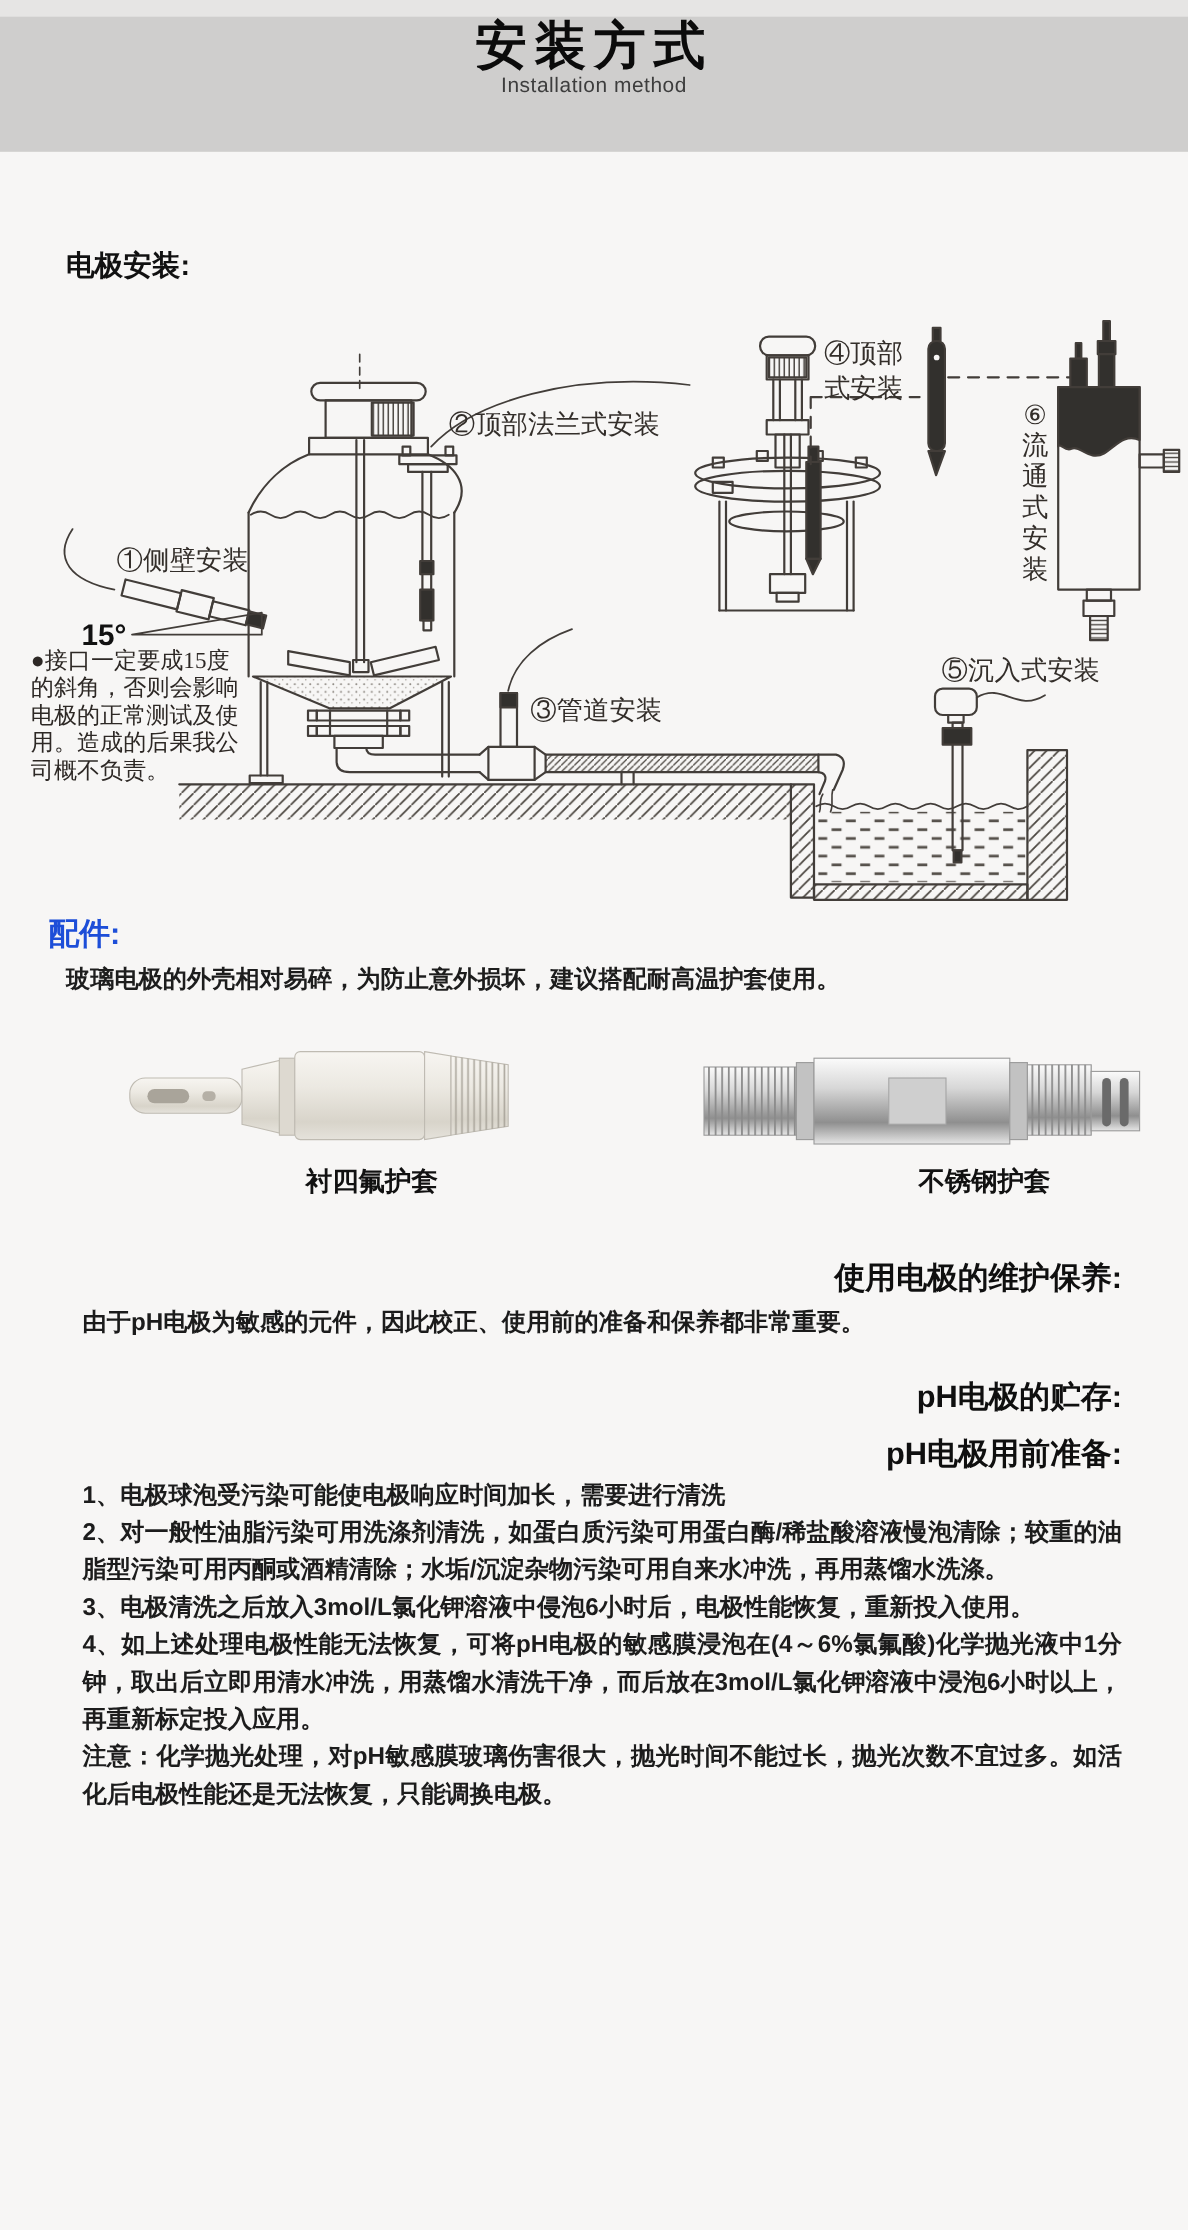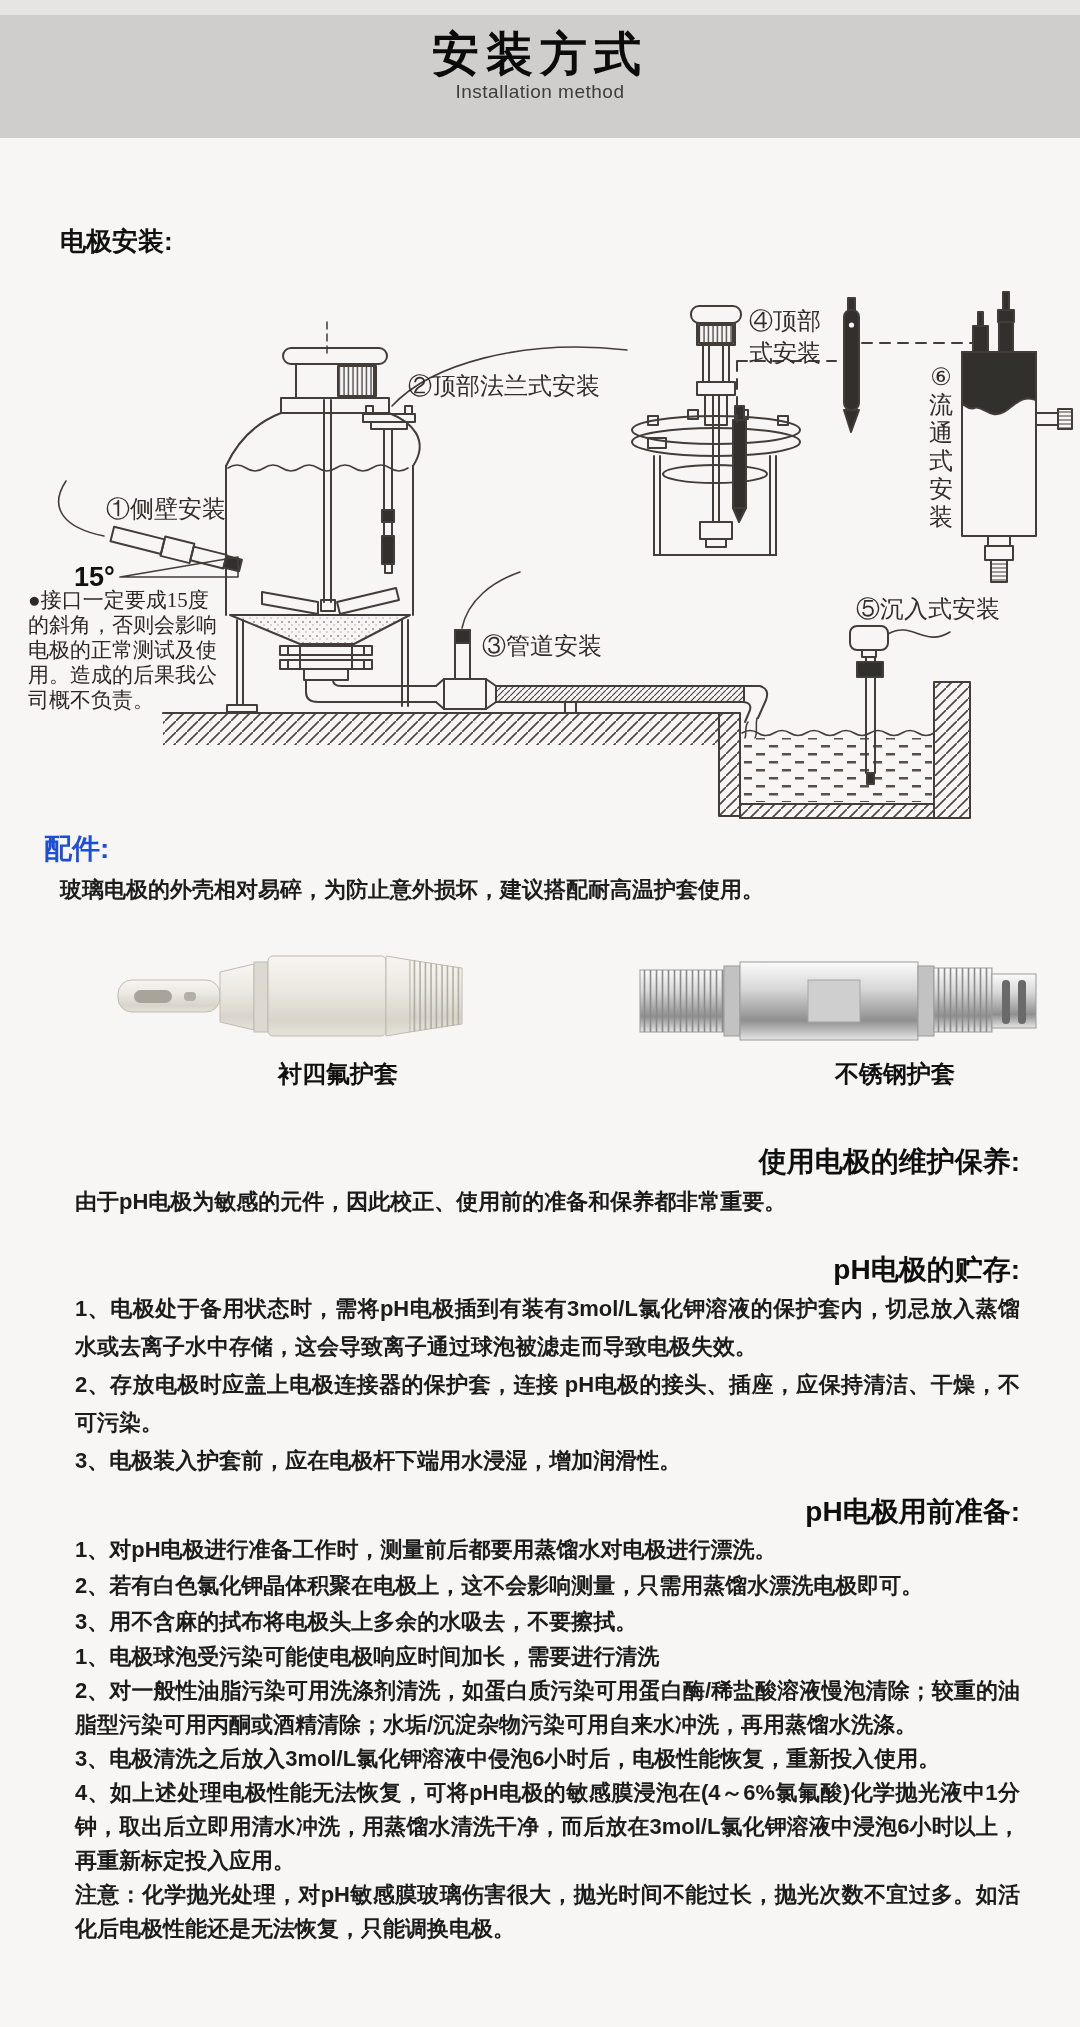--- a/index.html
+++ b/index.html
@@ -5,21 +5,21 @@
   html,body{margin:0;padding:0;}
   body{
     width:1080px;height:2027px;position:relative;overflow:hidden;
     background:#f7f6f5;color:#1b1b1b;
     font-family:"Liberation Sans",sans-serif;
   }
   .abs{position:absolute;}
   
   .top-strip{position:absolute;top:0;left:0;width:1080px;height:15px;background:#e6e5e4;}
   .band{position:absolute;top:15px;left:0;width:1080px;height:123px;background:#cfcecd;text-align:center;}
-  .band .title{font-size:47px;font-weight:700;letter-spacing:7px;color:#0b0b0b;padding-top:13px;line-height:52px;}
+  .band .title{font-size:47px;font-weight:700;letter-spacing:7px;color:#0b0b0b;line-height:52px;}
   .band .subtitle{font-size:19px;color:#3d3d3d;letter-spacing:.5px;line-height:24px;}
   
   .h-install{top:224px;left:60px;font-size:26px;font-weight:700;color:#111;text-align:right;}
   .h-acc{top:830px;left:44px;font-size:28px;font-weight:700;color:#1d4ed8;}
   .acc-desc{top:875px;left:60px;font-size:22px;font-weight:600;color:#1d1d1d;}
   
   svg text.dlabel{font-family:"Liberation Serif",serif;font-size:24px;fill:#332e2a;}
   svg text.angle{font-family:"Liberation Sans",sans-serif;font-size:27px;font-weight:700;fill:#111;}
   .note{
     top:588px;left:28px;width:205px;
@@ -311,32 +311,22 @@
 </svg>
 
 <div class="abs ph-label l1">衬四氟护套</div>
 <div class="abs ph-label l2">不锈钢护套</div>
 
 <div class="abs mnt">
   <h2>使用电极的维护保养:</h2>
   <div class="intro">由于pH电极为敏感的元件，因此校正、使用前的准备和保养都非常重要。</div>
 
   <h2 class="sec-h a">pH电极的贮存:</h2>
-  <div class="lh38">
-    <div class="item">1、电极处于备用状态时，需将pH电极插到有装有3mol/L氯化钾溶液的保护套内，切忌放入蒸馏水或去离子水中存储，这会导致离子通过球泡被滤走而导致电极失效。</div>
-    <div class="item">2、存放电极时应盖上电极连接器的保护套，连接 pH电极的接头、插座，应保持清洁、干燥，不可污染。</div>
-    <div class="item">3、电极装入护套前，应在电极杆下端用水浸湿，增加润滑性。</div>
-  </div>
 
   <h2 class="sec-h b">pH电极用前准备:</h2>
-  <div class="lh36">
-    <div class="item">1、对pH电极进行准备工作时，测量前后都要用蒸馏水对电极进行漂洗。</div>
-    <div class="item">2、若有白色氯化钾晶体积聚在电极上，这不会影响测量，只需用蒸馏水漂洗电极即可。</div>
-    <div class="item">3、用不含麻的拭布将电极头上多余的水吸去，不要擦拭。</div>
-  </div>
 
   <div class="lh34">
     <div class="item">1、电极球泡受污染可能使电极响应时间加长，需要进行清洗</div>
     <div class="item">2、对一般性油脂污染可用洗涤剂清洗，如蛋白质污染可用蛋白酶/稀盐酸溶液慢泡清除；较重的油脂型污染可用丙酮或酒精清除；水垢/沉淀杂物污染可用自来水冲洗，再用蒸馏水洗涤。</div>
     <div class="item">3、电极清洗之后放入3mol/L氯化钾溶液中侵泡6小时后，电极性能恢复，重新投入使用。</div>
     <div class="item">4、如上述处理电极性能无法恢复，可将pH电极的敏感膜浸泡在(4～6%氯氟酸)化学抛光液中1分钟，取出后立即用清水冲洗，用蒸馏水清洗干净，而后放在3mol/L氯化钾溶液中浸泡6小时以上，再重新标定投入应用。</div>
     <div class="item">注意：化学抛光处理，对pH敏感膜玻璃伤害很大，抛光时间不能过长，抛光次数不宜过多。如活化后电极性能还是无法恢复，只能调换电极。</div>
   </div>
 </div>
 

